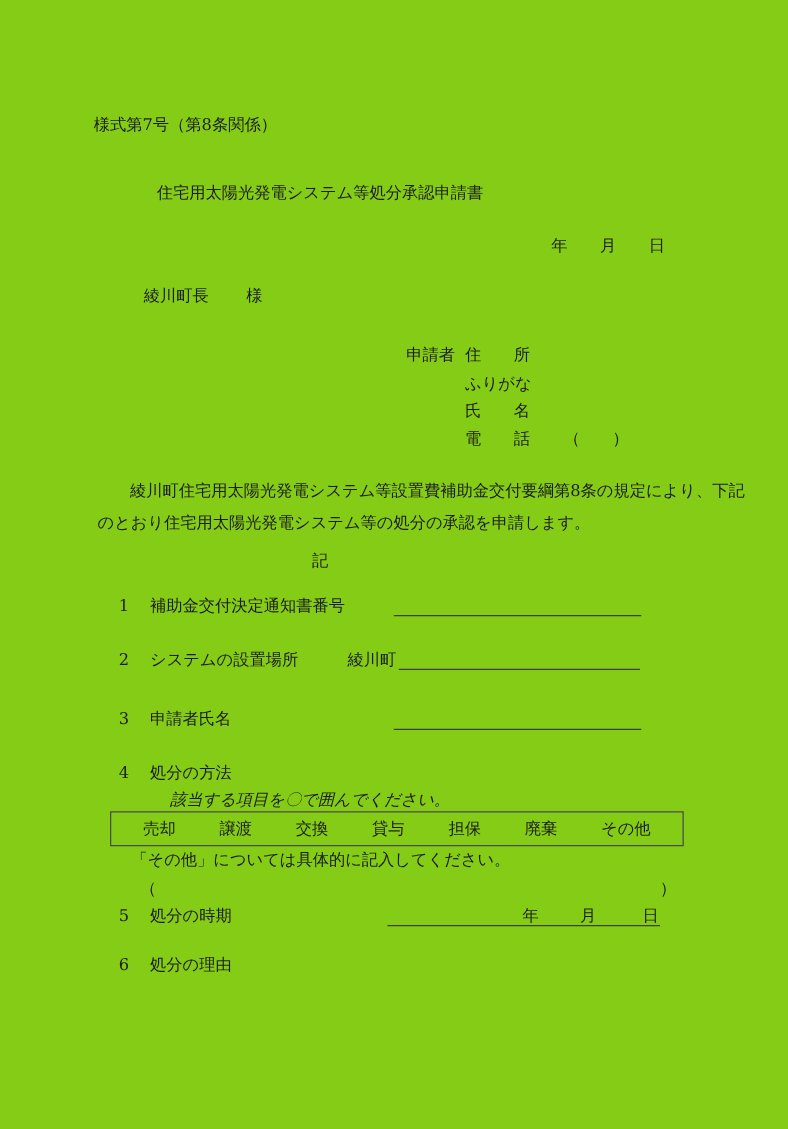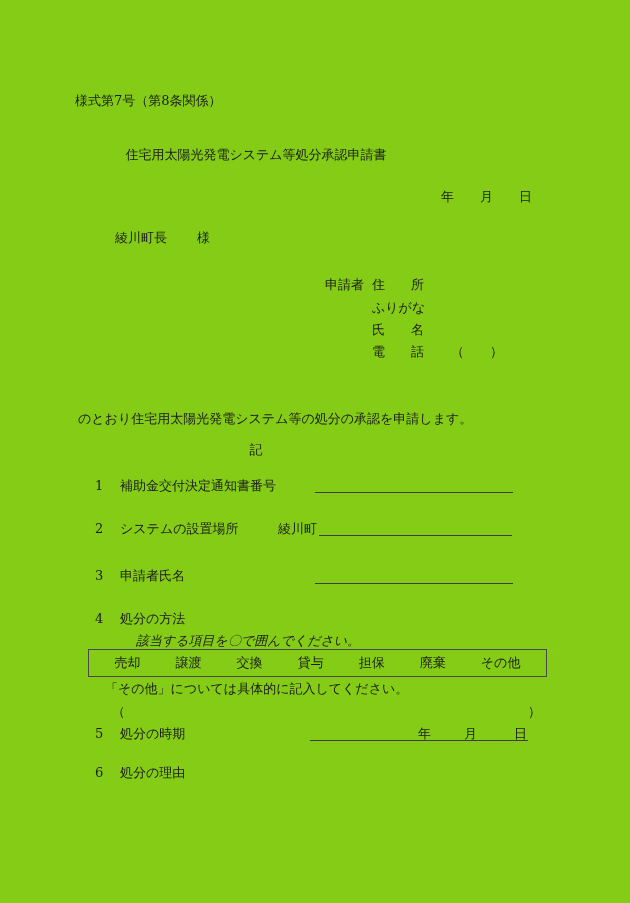--- a/index.html
+++ b/index.html
@@ -54,20 +54,21 @@
   <div class="abs" style="left:115px; top:231px;">綾川町長</div>
   <div class="abs" style="left:197px; top:231px;">様</div>
 
   <div class="abs" style="left:325px; top:278px;">申請者</div>
   <div class="abs" style="left:372px; top:278px;">住　　所</div>
   <div class="abs" style="left:372px; top:301px;">ふりがな</div>
   <div class="abs" style="left:372px; top:323px;">氏　　名</div>
   <div class="abs" style="left:372px; top:345px;">電　　話</div>
   <div class="abs" style="left:451px; top:345px;">（　　）</div>
 
+  <div class="abs para-line" style="left:78px; top:381px;">　　綾川町住宅用太陽光発電システム等設置費補助金交付要綱第8条の規定により、下記</div>
   <div class="abs para-line" style="left:78px; top:406px;">のとおり住宅用太陽光発電システム等の処分の承認を申請します。</div>
 
   <div class="abs centered" style="top:443px;">記</div>
 
   <div class="abs" style="left:95px; top:479px;">1</div>
   <div class="abs" style="left:120px; top:479px;">補助金交付決定通知書番号</div>
   <div class="fill-line" style="left:315px; top:492px; width:198px;"></div>
 
   <div class="abs" style="left:95px; top:522px;">2</div>
   <div class="abs" style="left:120px; top:522px;">システムの設置場所</div>

